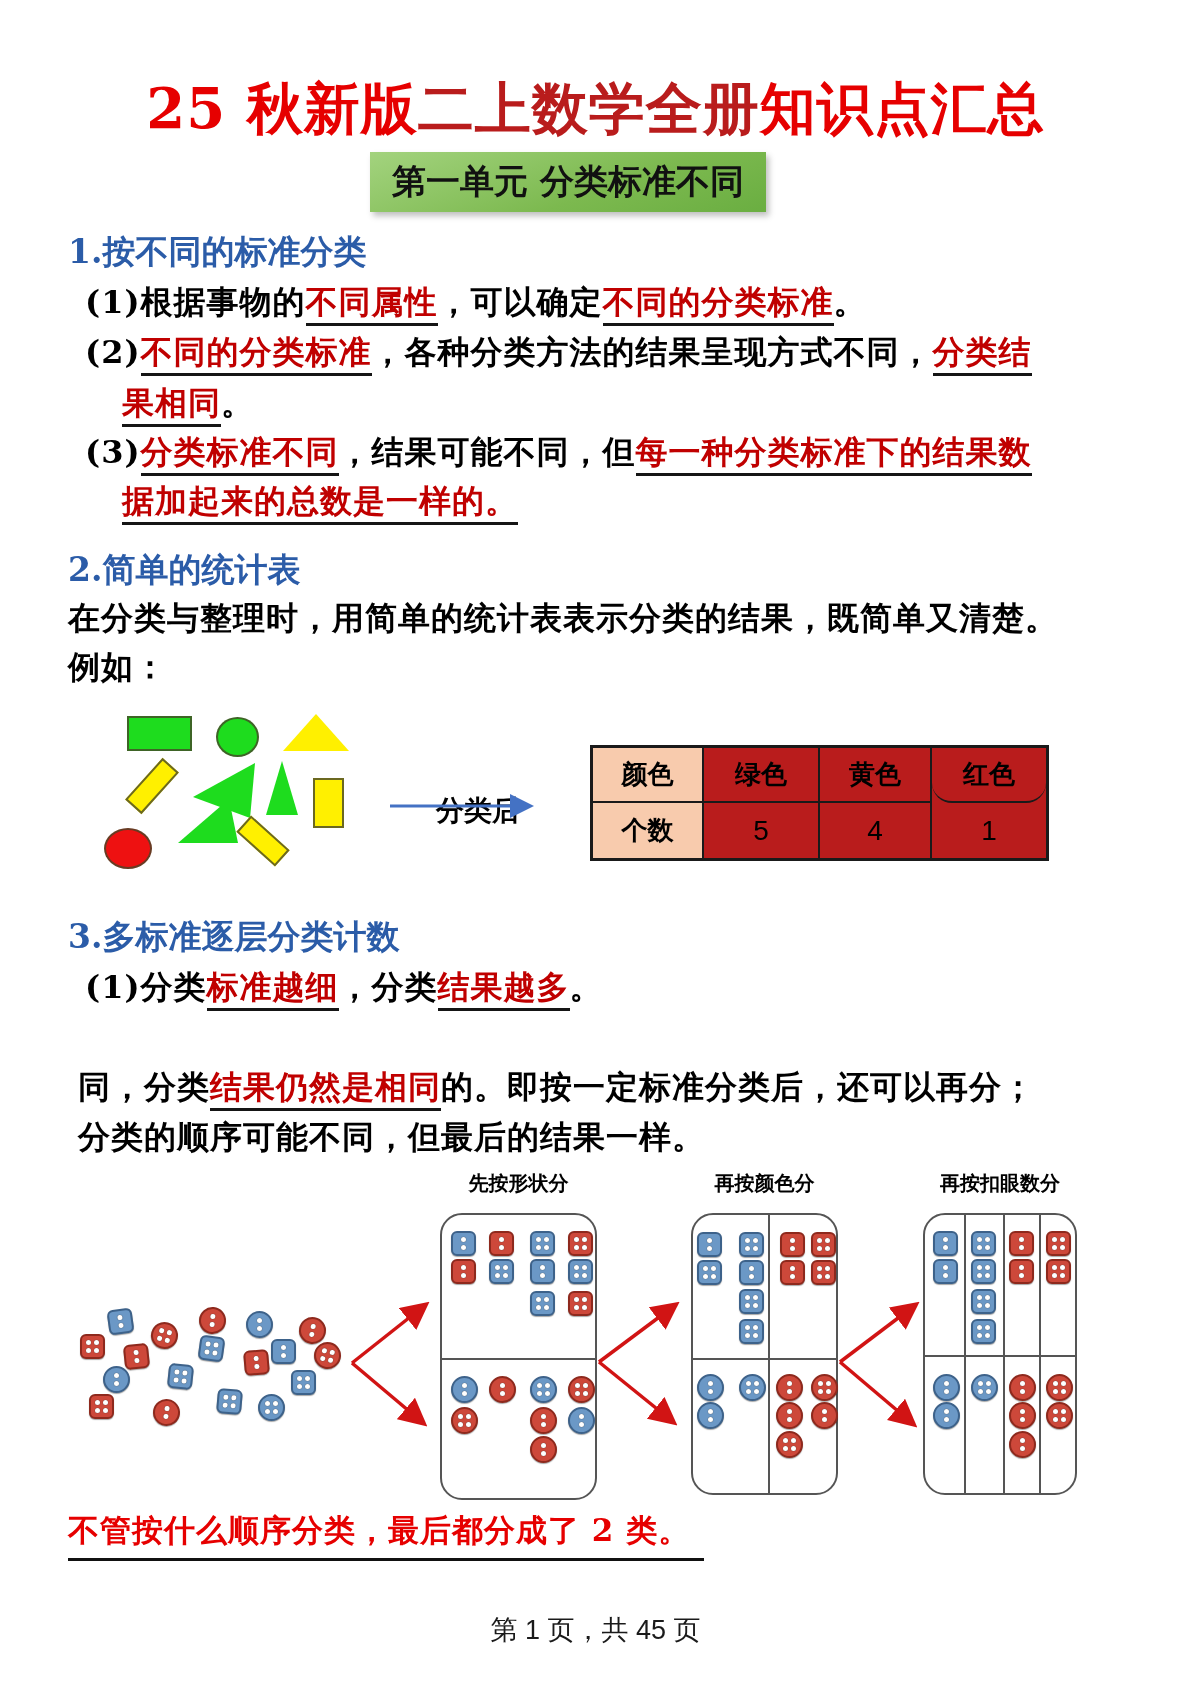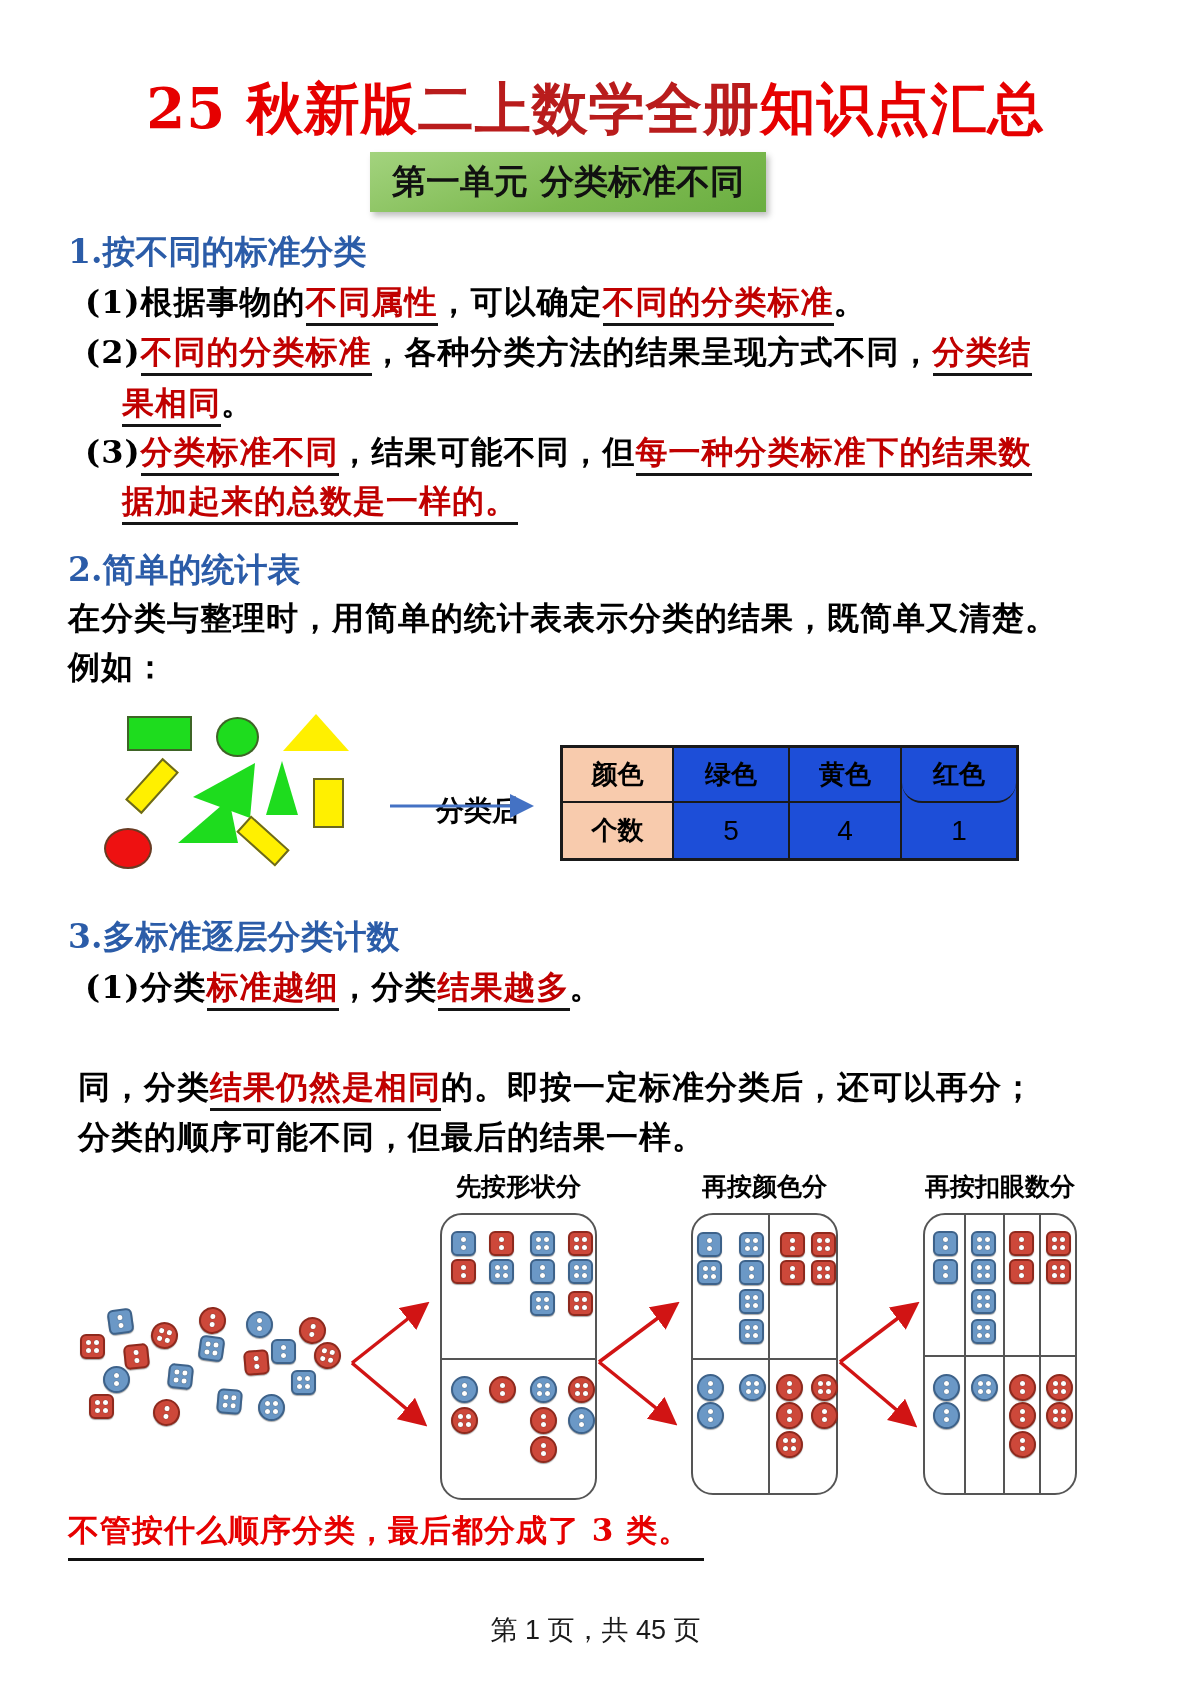--- a/index.html
+++ b/index.html
@@ -30,32 +30,32 @@
     font-family:"Liberation Sans","DejaVu Sans",sans-serif; font-size:27px; color:#1a1a1a; }
   
   .shape { position:absolute; }
   .shape.outlined { border:2px solid rgba(70,70,40,.8); }
   .tri-up { clip-path:polygon(50% 0,0 100%,100% 100%); filter:drop-shadow(0 0 1px #555); }
   .tri-left { clip-path:polygon(0 62%,100% 0,92% 100%); filter:drop-shadow(0 0 1px #555); }
   .tri-right { clip-path:polygon(85% 0,0 100%,100% 100%); filter:drop-shadow(0 0 1px #555); }
   .arrow-label { position:absolute; top:792px; left:392px; width:128px; text-align:right;
     font-size:28px; font-weight:bold; }
   
-  .stable { position:absolute; left:560px; top:745px;
+  .stable { position:absolute; left:590px; top:745px;
     display:grid; grid-template-columns:111px 116px 112px 114px;
-    border:3px solid #1a1a1a; background:#1d4ed8; }
+    border:3px solid #1a1a1a; background:#b91c1c; }
   .cell { height:55px; display:flex; align-items:center; justify-content:center;
     border-right:2px solid #1a1a1a; border-bottom:2px solid #1a1a1a;
     font-size:26px; font-weight:bold; }
   .cell:nth-child(4n) { border-right:none;border-radius:20px; }
   .cell:nth-child(n+5) { border-bottom:none; }
   .cell.peach { background:#f8cbad; }
   .cell.val { font-weight:normal; font-size:28px; font-family:"Liberation Sans",sans-serif; }
   
-  .dlabel { position:absolute; top:1170px; text-align:center; font-size:25px; font-weight:bold; white-space:nowrap; }
+  .dlabel { position:absolute; top:1170px; text-align:center; font-size:20px; font-weight:bold; white-space:nowrap; }
   .panel { position:absolute; border:2px solid #555; border-radius:22px; background:#fff; }
   .vdiv { position:absolute; top:0; bottom:0; width:2px; background:#555; }
   .hdiv { position:absolute; left:0; right:0; height:2px; background:#555; }
   .btn { position:absolute; width:25px; height:25px; border:2px solid;
     display:flex; align-items:center; justify-content:center;
     box-shadow:0 1px 1px rgba(0,0,0,.35); }
   .btn.sq { border-radius:6px; }
   .btn.ci { width:27px; height:27px; border-radius:50%; }
   .btn.b { background:#6b98c6; border-color:#3d628a; }
   .btn.r { background:#cd483a; border-color:#8e291d; }
@@ -654,15 +654,15 @@
     <g stroke="#d11414" stroke-width="3.5" fill="none">
       <line x1="352" y1="1363" x2="424" y2="1306" marker-end="url(#ar)"></line>
       <line x1="352" y1="1363" x2="422" y2="1422" marker-end="url(#ar)"></line>
       <line x1="599" y1="1362" x2="674" y2="1306" marker-end="url(#ar)"></line>
       <line x1="599" y1="1362" x2="672" y2="1421" marker-end="url(#ar)"></line>
       <line x1="840" y1="1362" x2="914" y2="1306" marker-end="url(#ar)"></line>
       <line x1="840" y1="1362" x2="912" y2="1423" marker-end="url(#ar)"></line>
     </g>
   </svg>
 
-  <p class="concl">不管按什么顺序分类，最后都分成了 3 类。</p>
+  <p class="concl">不管按什么顺序分类，最后都分成了 2 类。</p>
   <p class="footer">第 1 页，共 45 页</p>
 </div>
 
 </body></html>

